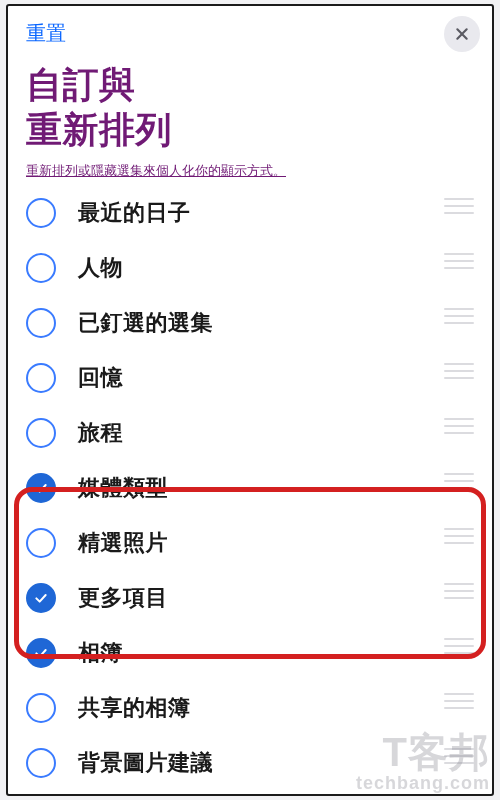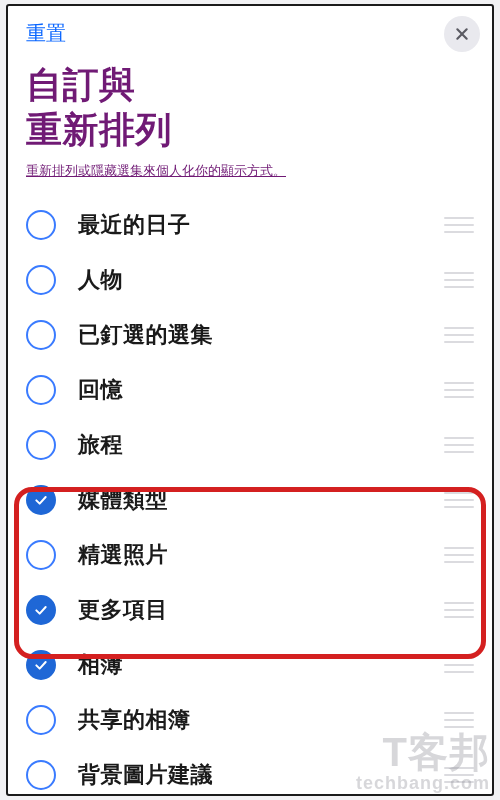--- a/index.html
+++ b/index.html
@@ -56,21 +56,20 @@
     font-size: 13px;
     color: #701a75;
     line-height: 1.35;
     text-decoration: underline;
   }
   .list {
     margin-top: 18px;
   }
   .row {
     display: flex;
-    align-items: center;
     height: 55px;
     position: relative;
   }
   .check {
     width: 30px; height: 30px;
     border-radius: 50%;
     border: 2.5px solid #3a7bff;
     flex: 0 0 auto;
     margin-right: 22px;
     display: flex;

